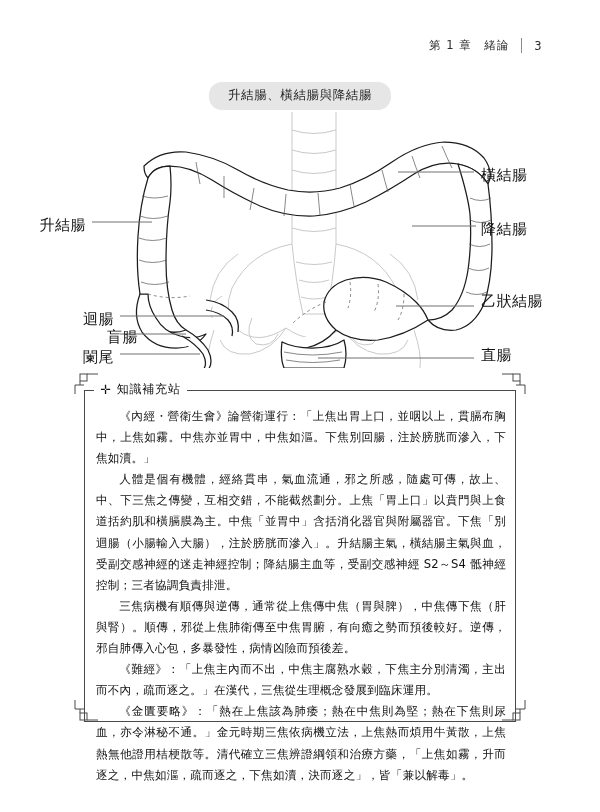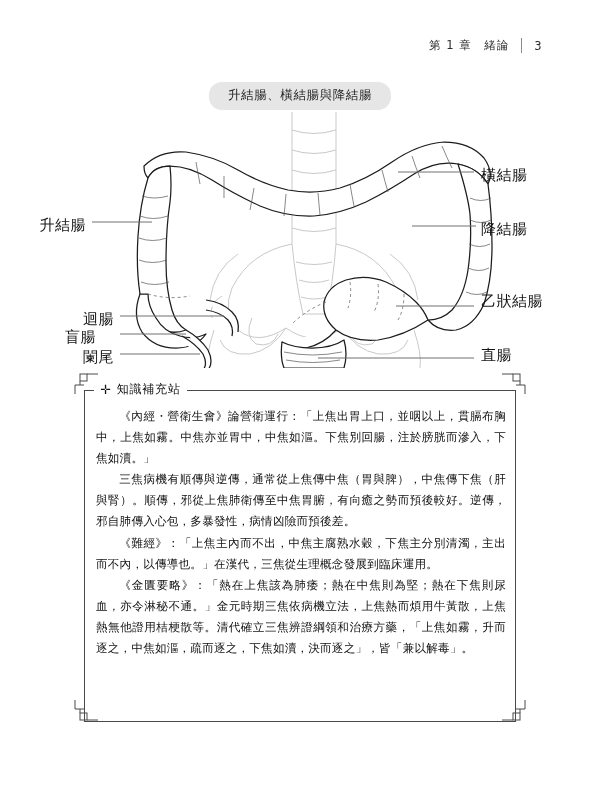--- a/index.html
+++ b/index.html
@@ -264,21 +264,21 @@
     </svg>
   </div>
 
   <div class="lbl lbl-right" style="left:481px; top:88px;">橫結腸</div>
   <div class="lbl lbl-right" style="left:481px; top:142px;">降結腸</div>
   <div class="lbl lbl-right" style="left:481px; top:214px;">乙狀結腸</div>
   <div class="lbl lbl-right" style="left:481px; top:268px;">直腸</div>
 
   <div class="lbl lbl-left" style="right:514px; top:138px;">升結腸</div>
   <div class="lbl lbl-left" style="right:486px; top:232px;">迴腸</div>
-  <div class="lbl lbl-left" style="right:504px; top:250px;">盲腸</div>
+  <div class="lbl lbl-left" style="right:462px; top:250px;">盲腸</div>
   <div class="lbl lbl-left" style="right:486px; top:270px;">闌尾</div>
 </div>
 
 <div class="kbox"></div>
 
 <div class="corner corner-tl">
   <svg width="26" height="22" viewBox="0 0 26 22" xmlns="http://www.w3.org/2000/svg">
     <g fill="none" stroke="#4a4a4a" stroke-width="1">
       <rect x="6" y="2" width="7" height="7"></rect>
       <path d="M13 2 L24 2"></path>
@@ -318,16 +318,17 @@
   </svg>
 </div>
 
 <div class="kbox-heading">
   <span class="plus-mark">✛</span>
   <span>知識補充站</span>
 </div>
 
 <div class="kbody">
   <p>《內經・營衛生會》論營衛運行：「上焦出胃上口，並咽以上，貫膈布胸中，上焦如霧。中焦亦並胃中，中焦如漚。下焦別回腸，注於膀胱而滲入，下焦如瀆。」</p>
+  <p>人體是個有機體，經絡貫串，氣血流通，邪之所感，隨處可傳，故上、中、下三焦之傳變，互相交錯，不能截然劃分。上焦「胃上口」以賁門與上食道括約肌和橫膈膜為主。中焦「並胃中」含括消化器官與附屬器官。下焦「別迴腸（小腸輸入大腸），注於膀胱而滲入」。升結腸主氣，橫結腸主氣與血，受副交感神經的迷走神經控制；降結腸主血等，受副交感神經 S2～S4 骶神經控制；三者協調負責排泄。</p>
   <p>三焦病機有順傳與逆傳，通常從上焦傳中焦（胃與脾），中焦傳下焦（肝與腎）。順傳，邪從上焦肺衛傳至中焦胃腑，有向癒之勢而預後較好。逆傳，邪自肺傳入心包，多暴發性，病情凶險而預後差。</p>
-  <p>《難經》：「上焦主內而不出，中焦主腐熟水穀，下焦主分別清濁，主出而不內，以傳導也。」在漢代，三焦從生理概念發展到臨床運用。</p>
+  <p>《難經》：「上焦主內而不出，中焦主腐熟水穀，下焦主分別清濁，主出而不內，疏而逐之。」在漢代，三焦從生理概念發展到臨床運用。</p>
   <p>《金匱要略》：「熱在上焦該為肺痿；熱在中焦則為堅；熱在下焦則尿血，亦令淋秘不通。」金元時期三焦依病機立法，上焦熱而煩用牛黃散，上焦熱無他證用桔梗散等。清代確立三焦辨證綱領和治療方藥，「上焦如霧，升而逐之，中焦如漚，疏而逐之，下焦如瀆，決而逐之」，皆「兼以解毒」。</p>
 </div>
 
 </body></html>

